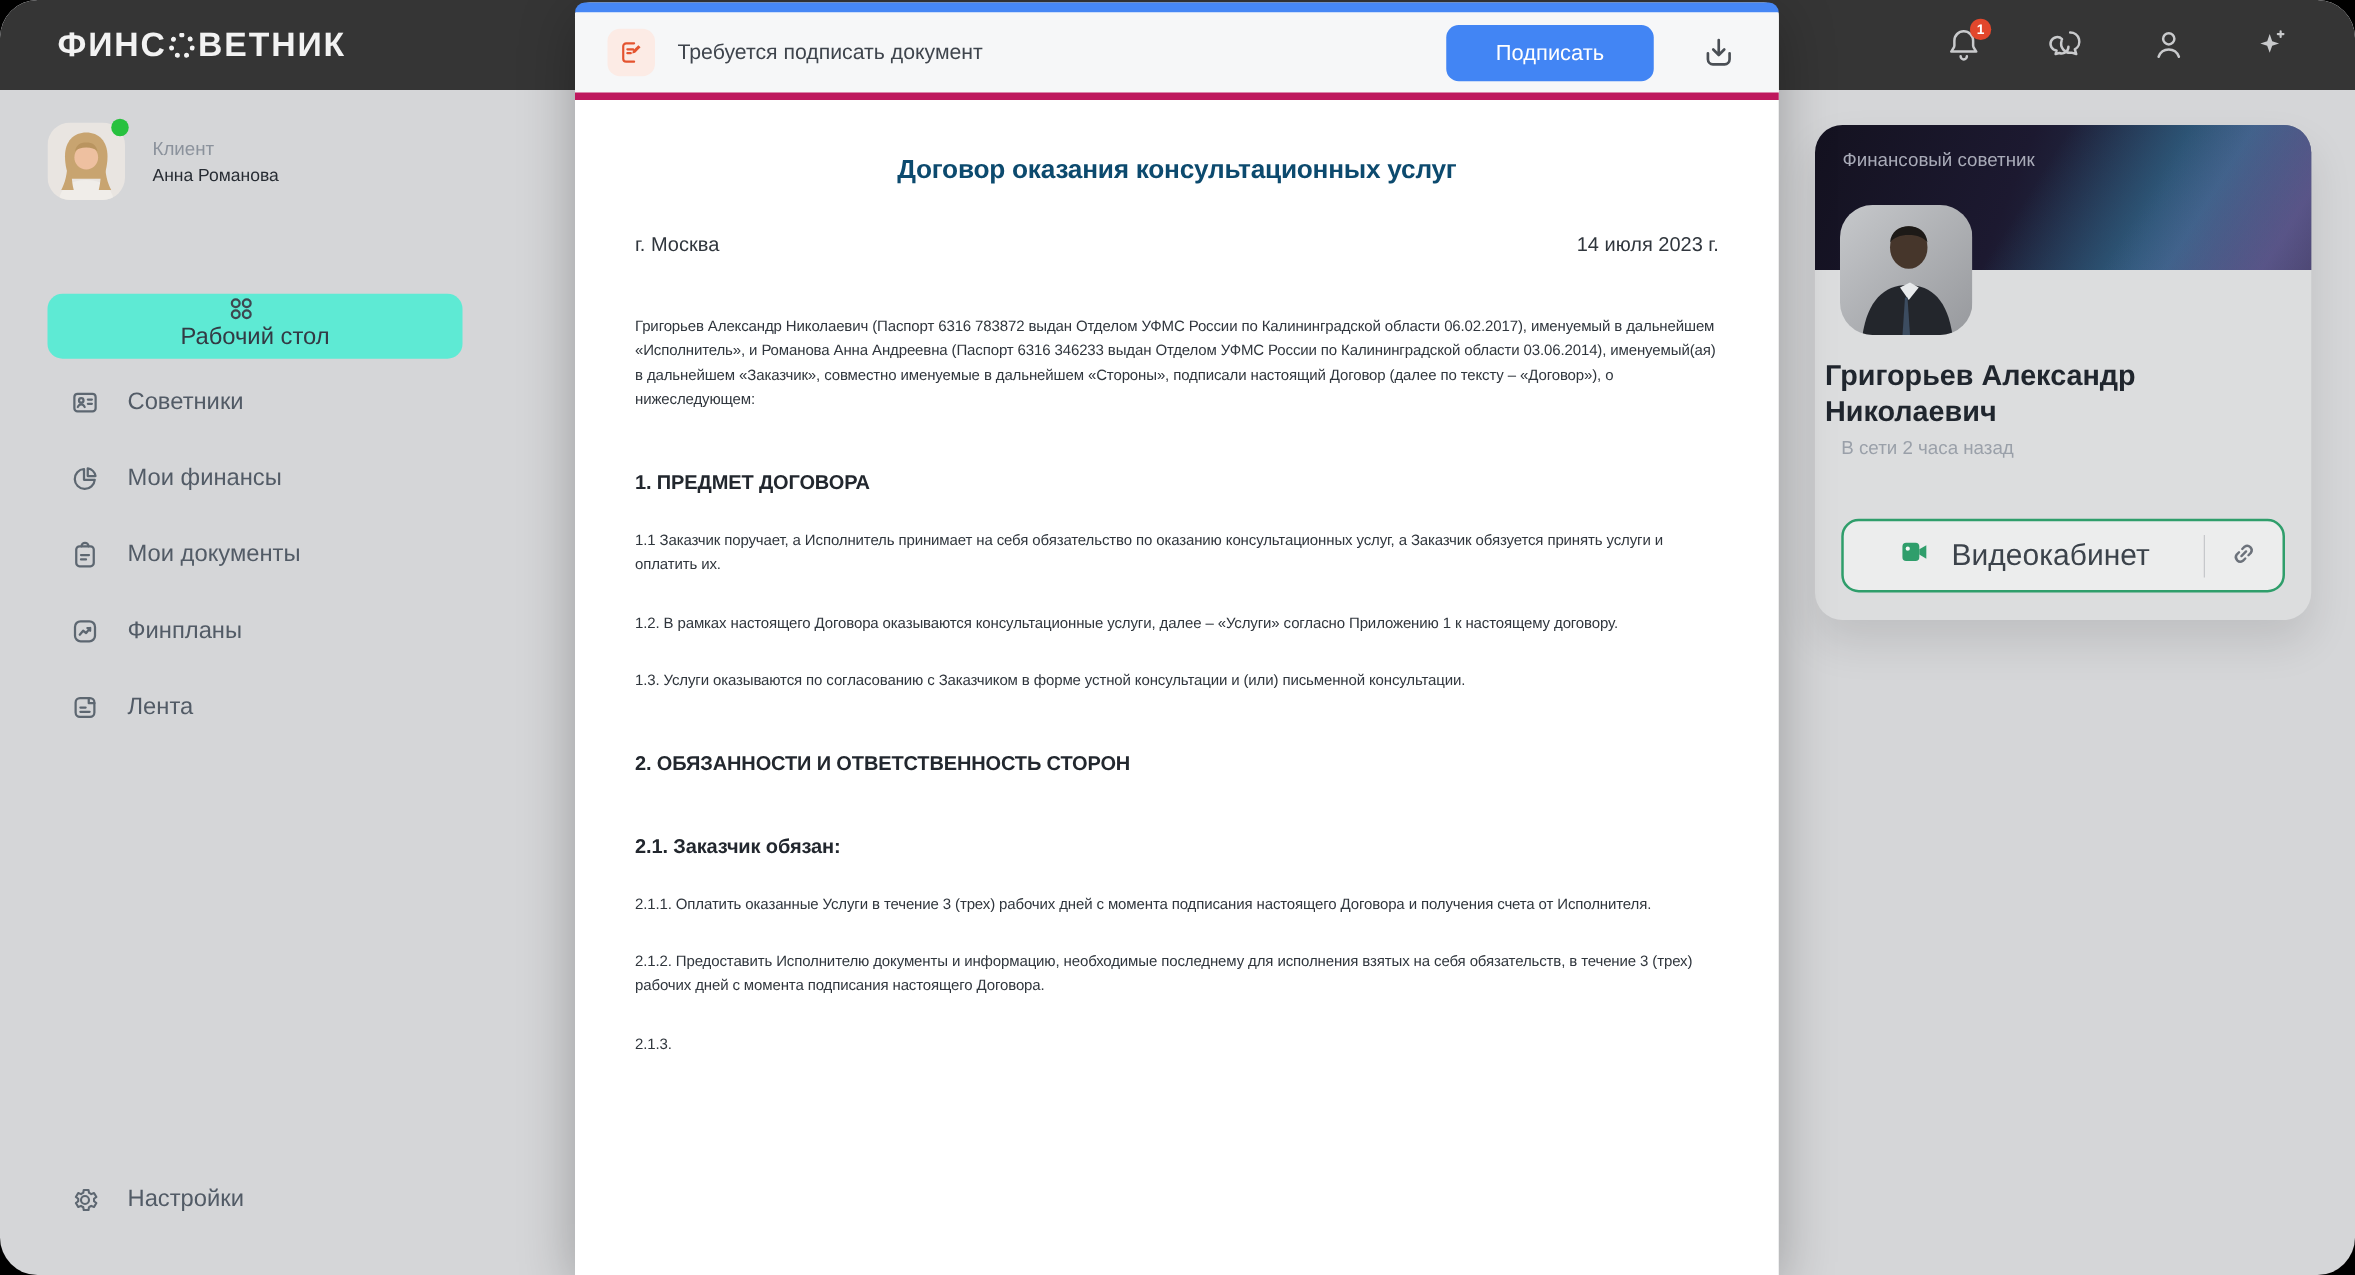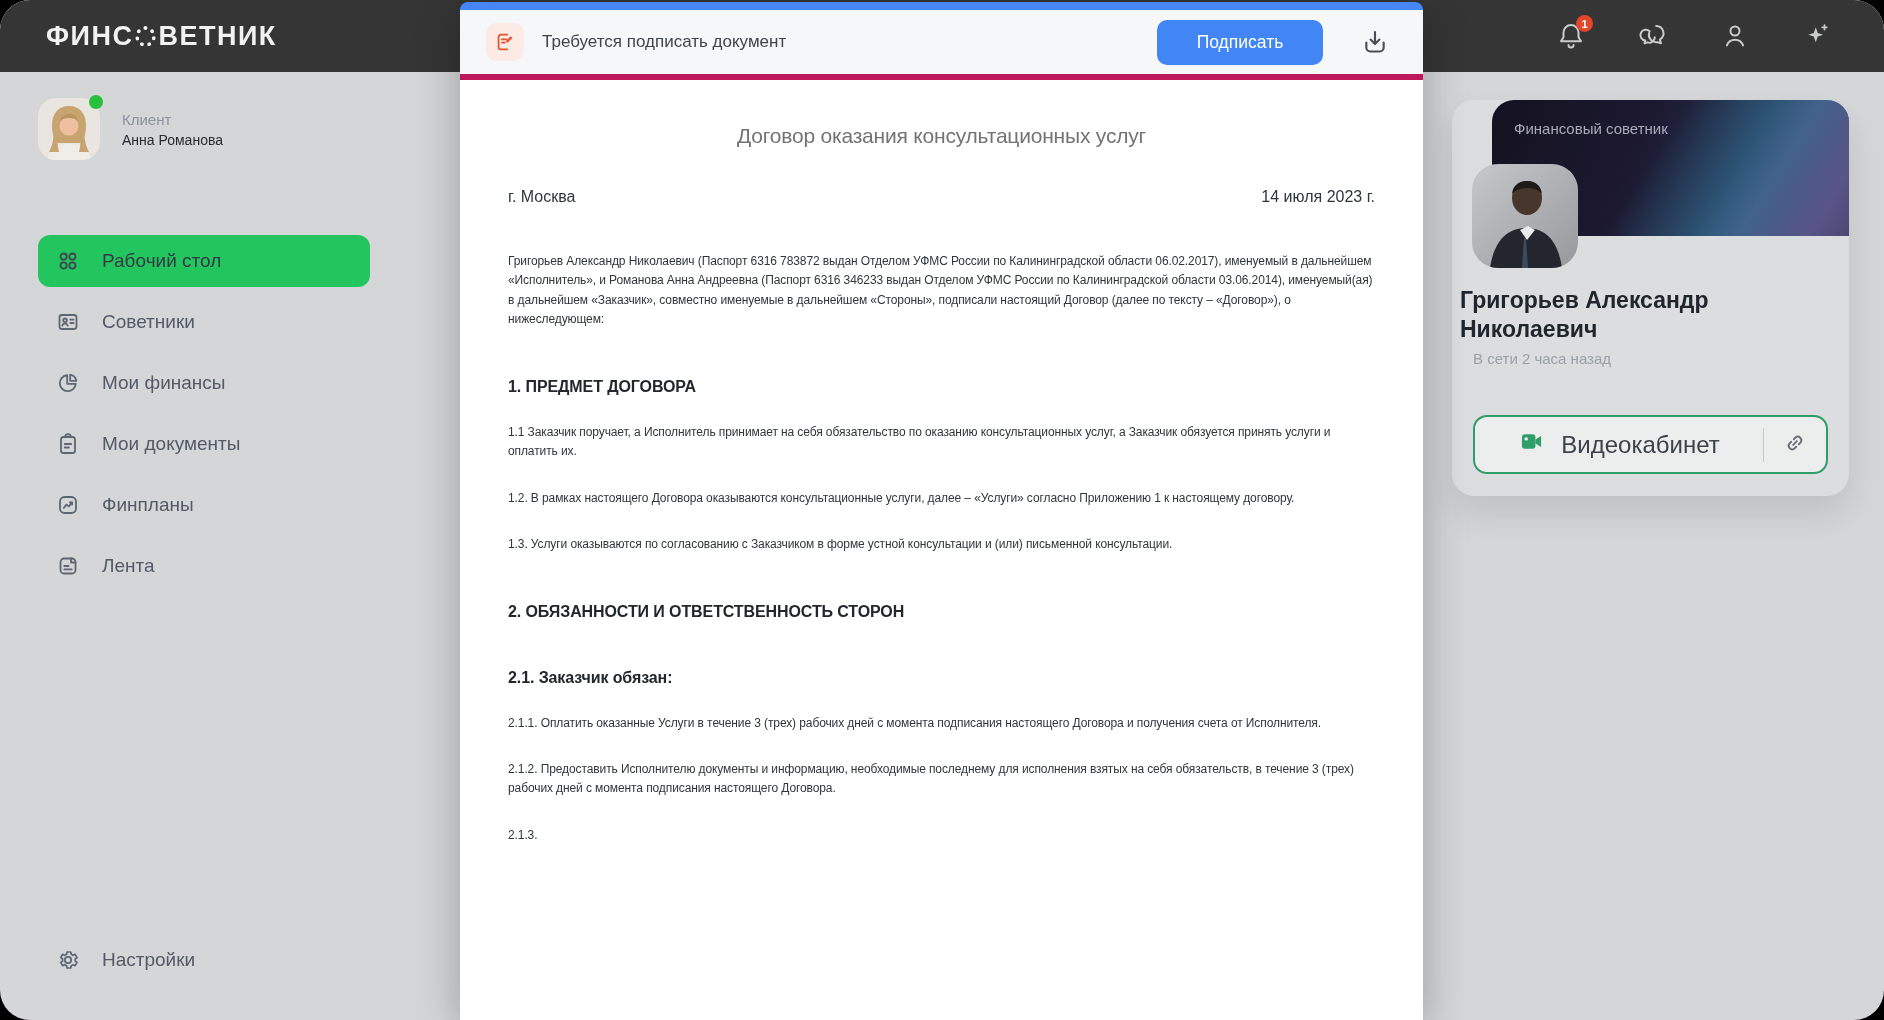--- a/index.html
+++ b/index.html
@@ -25,29 +25,29 @@
   .status-dot{position:absolute;top:-3px;right:-3px;width:14px;height:14px;border-radius:50%;background:#27c13e;}
   .client-text{margin-left:22px;flex:1;}
   .client-label{font-size:15px;color:#8b929c;margin-bottom:4px;}
   .client-name{font-size:14px;color:#272c33;font-weight:500;}
   .client-chevron{color:#4b525b;width:22px;height:22px;flex:0 0 auto;}
   .menu{position:absolute;left:0;top:165px;width:100%;display:flex;flex-direction:column;gap:9px;}
   .menu-item{display:flex;align-items:center;height:52px;margin:0 138px 0 38px;border-radius:12px;padding:0 18px;
     color:#525b66;font-size:19px;cursor:pointer;text-decoration:none;}
   .menu-item .mi-icon{width:24px;height:24px;margin-right:22px;color:#5d6771;display:flex;}
   .menu-item .mi-icon svg{width:24px;height:24px;}
-  .menu-item.active{background:#22c55e;color:#333a44;font-weight:500;}
+  .menu-item.active{background:#5eead4;color:#333a44;font-weight:500;flex-direction:column;}
   .menu-item.active .mi-icon{color:#3e4750;}
   .settings{position:absolute;left:0;bottom:34px;margin:0 138px 0 38px;width:auto;}
 
   
   .advisor-card{position:absolute;left:1452px;top:100px;width:397px;height:396px;border-radius:22px;
     background:#dcddde;box-shadow:0 18px 34px rgba(0,0,0,.10);}
-  .banner{position:relative;height:136px;border-radius:22px 22px 0 0;overflow:hidden;
-    background:linear-gradient(112deg,#141220 0%,#1c1930 40%,#253452 68%,#3d2f53 100%);margin-left:40px;}
+  .banner{position:relative;height:116px;border-radius:22px 22px 0 0;overflow:hidden;
+    background:linear-gradient(112deg,#141220 0%,#1c1930 40%,#253452 68%,#3d2f53 100%);}
   .banner:before{content:"";position:absolute;left:45%;top:-40%;width:70%;height:220%;transform:rotate(32deg);
     background:linear-gradient(90deg,rgba(46,125,158,0) 0%,rgba(58,140,178,.55) 45%,rgba(35,52,92,.1) 100%);}
   .banner:after{content:"";position:absolute;left:68%;top:-40%;width:55%;height:220%;transform:rotate(32deg);
     background:linear-gradient(90deg,rgba(122,92,158,.0) 0%,rgba(122,92,158,.5) 50%,rgba(20,18,32,.2) 100%);}
   .banner-label{position:relative;z-index:2;display:block;padding:20px 0 0 22px;font-size:15px;color:#a9abb8;}
   .advisor-avatar{position:absolute;left:20px;top:64px;width:106px;height:104px;border-radius:26px;overflow:hidden;z-index:3;}
   .advisor-avatar svg{width:100%;height:100%;display:block;}
   .advisor-name{position:absolute;left:8px;top:186px;width:330px;margin:0;font-size:23px;line-height:1.25;
     font-weight:700;color:#20262e;}
   .advisor-status{position:absolute;left:21px;top:250px;font-size:15px;color:#9aa0a9;}
@@ -70,21 +70,21 @@
   .sign-ico{width:38px;height:38px;border-radius:10px;background:#fcebe5;color:#e4532f;display:flex;
     align-items:center;justify-content:center;flex:0 0 auto;}
   .sign-ico svg{width:22px;height:22px;}
   .sign-msg{margin-left:18px;font-size:17px;color:#3f454d;font-weight:500;flex:1;}
   .sign-btn{width:166px;height:45px;border:none;border-radius:10px;background:#4285f4;color:#fff;font-size:17.5px;
     font-weight:500;cursor:pointer;flex:0 0 auto;}
   .dl-btn{background:none;border:none;cursor:pointer;color:#4a4f55;width:32px;height:32px;padding:0;
     margin-left:36px;margin-right:6px;flex:0 0 auto;}
   .dl-btn svg{width:32px;height:32px;}
   .doc-body{flex:1;overflow:hidden;padding:44px 48px 0 48px;color:#30363d;}
-  .doc-body h1{margin:0 0 40px 0;text-align:center;font-size:21px;font-weight:400;color:#737373;letter-spacing:-.2px;}
+  .doc-body h1{margin:0 0 40px 0;text-align:center;font-size:21px;font-weight:700;color:#0c4a6e;letter-spacing:-.2px;}
   .doc-meta{display:flex;justify-content:space-between;font-size:16px;margin-bottom:46px;}
   .doc-p{font-size:12px;line-height:1.62;margin:0 0 27px 0;letter-spacing:-.1px;}
   .doc-h{font-size:16px;font-weight:700;margin:48px 0 27px 0;letter-spacing:-.1px;color:#22272e;}
 </style>
 </head>
 <body>
 
 <div class="app">
 
   <header class="navbar">

